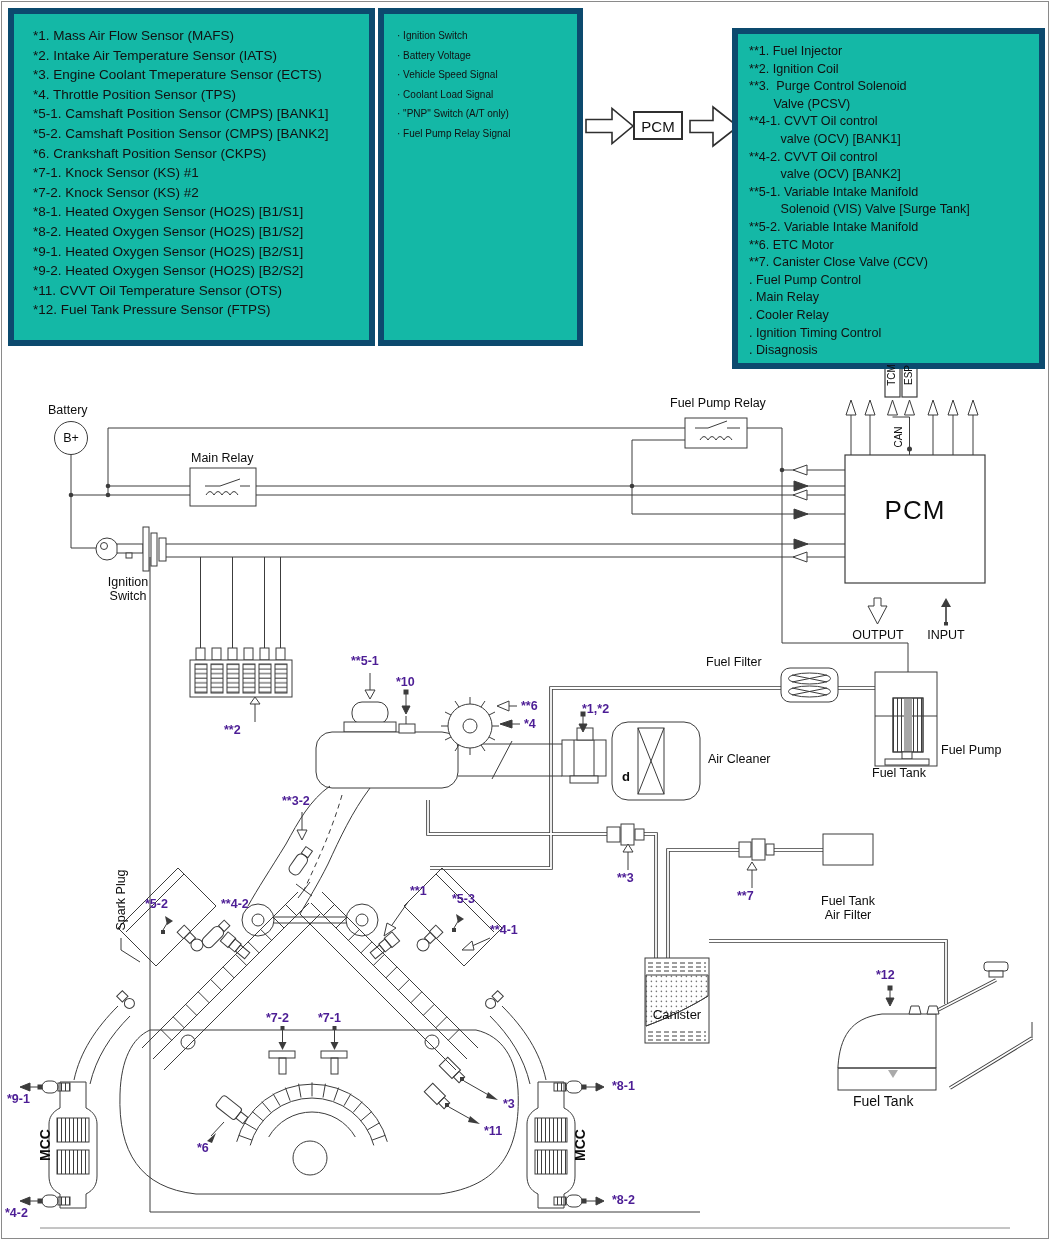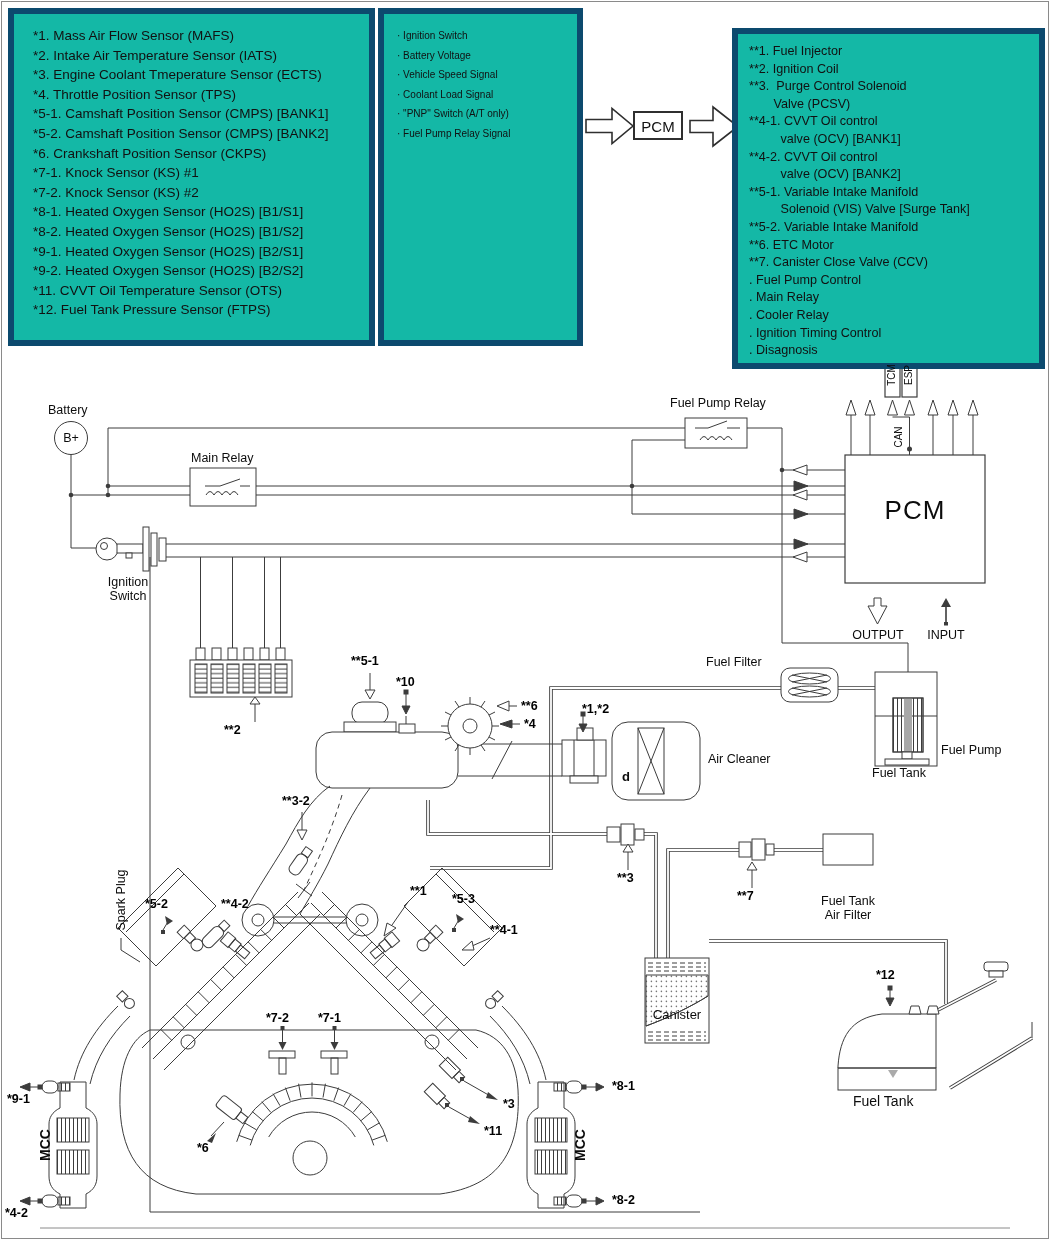--- a/index.html
+++ b/index.html
@@ -8,21 +8,21 @@
   .pageborder{position:absolute;left:1px;top:1px;width:1046px;height:1236px;border:1px solid #8a8a8a;}
   .box{position:absolute;border:6px solid #0c4a6e;background:#14b8a6;box-sizing:border-box;}
   .ln{white-space:pre;}
   #sensorBox{left:8px;top:8px;width:367px;height:338px;padding:12px 0 0 19px;font-size:13.5px;line-height:19.6px;}
   #inputBox{left:378px;top:8px;width:205px;height:338px;padding:12px 0 0 13px;font-size:10px;line-height:19.6px;}
   #actuatorBox{left:732px;top:8px;width:313px;height:341px;padding:9px 0 0 11px;font-size:12.6px;line-height:17.6px;margin-top:20px;}
   #pcmMini{position:absolute;left:633px;top:111px;width:50px;height:29px;border:2px solid #2f2f2f;
            text-align:center;line-height:27px;font-size:15px;background:#fff;box-sizing:border-box;}
   svg{position:absolute;left:0;top:0;}
   .lbl{position:absolute;font-size:12.5px;color:#0c0c0c;line-height:14px;}
-  .co{position:absolute;font-size:12.5px;font-weight:bold;color:#000000;line-height:13px;white-space:nowrap;}
+  .co{position:absolute;font-size:12.5px;font-weight:bold;color:#4c1d95;line-height:13px;white-space:nowrap;}
   .ctr{text-align:center;}
   .vrot{transform:rotate(-90deg);transform-origin:center;text-align:center;white-space:nowrap;}
   .sm{font-size:10px;}
 </style>
 </head>
 <body>
 
 <div id="page">
   <div class="pageborder"></div>
 

